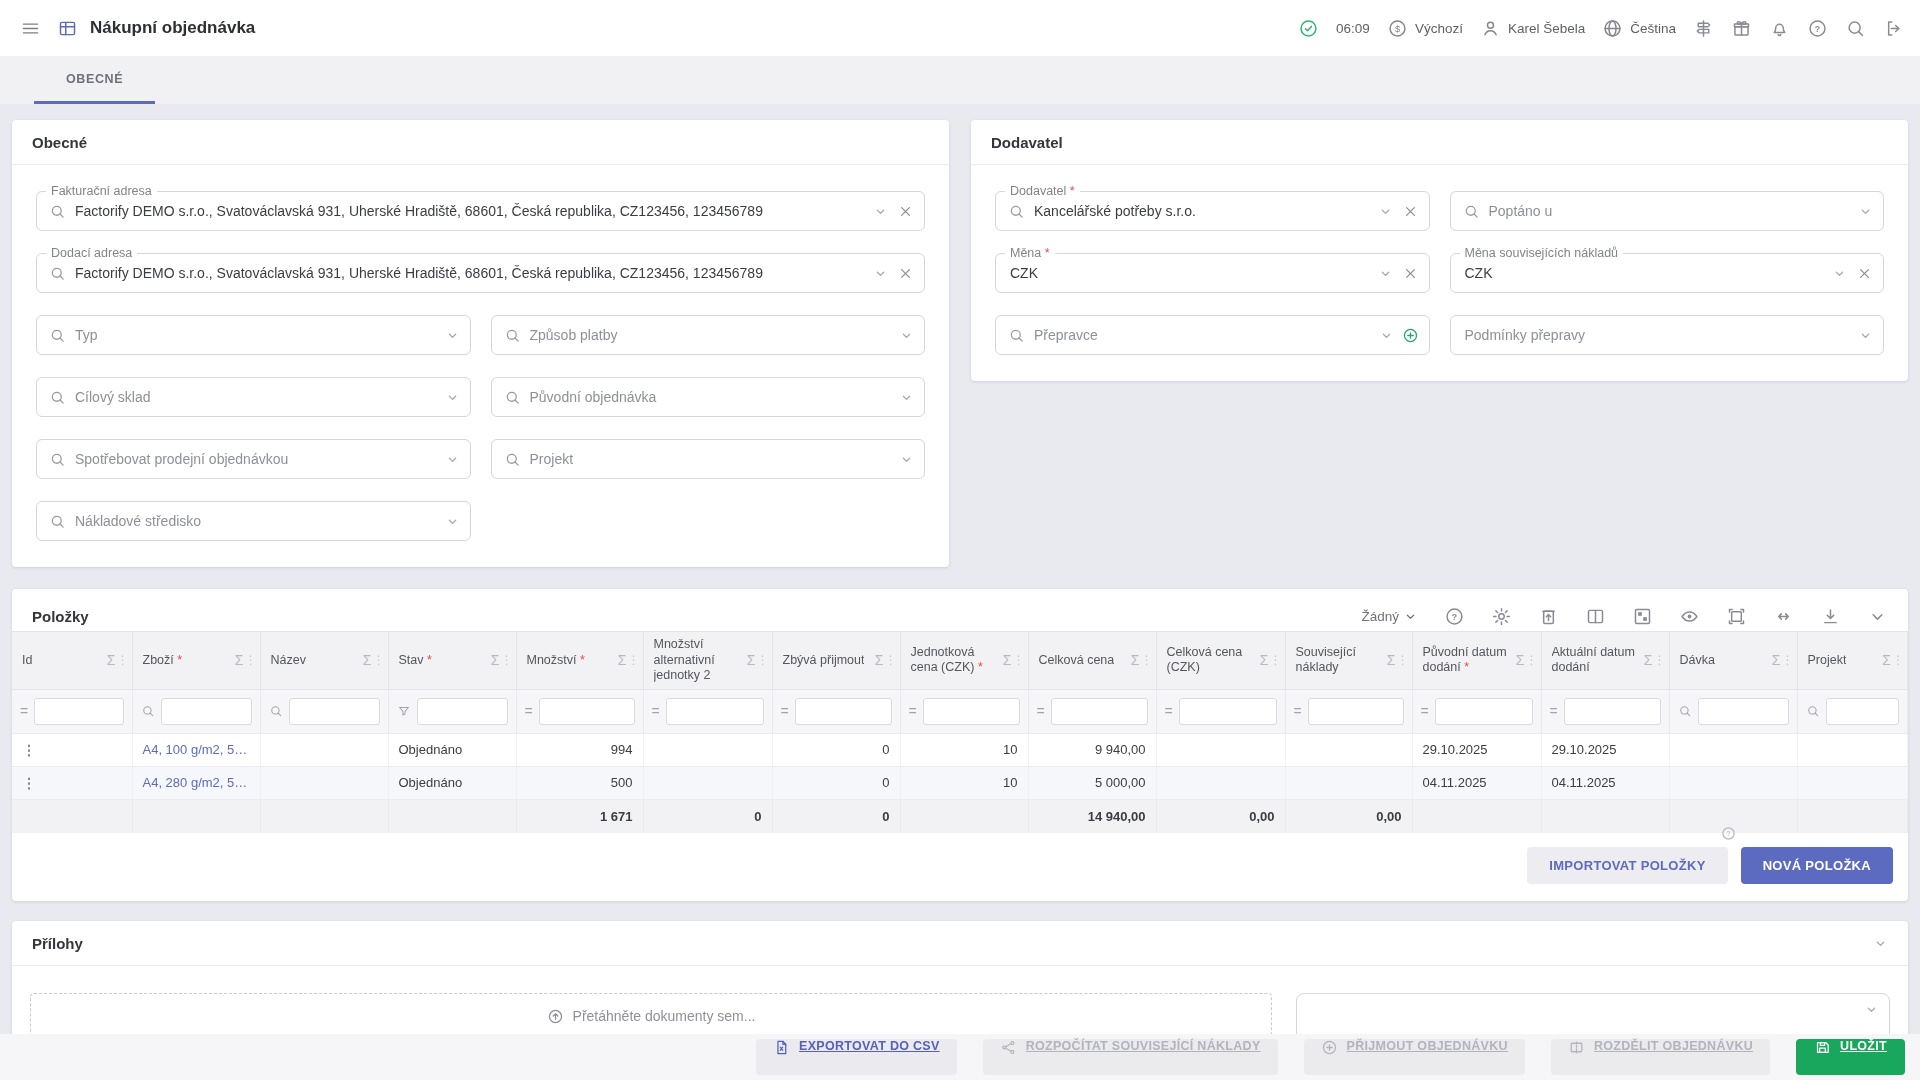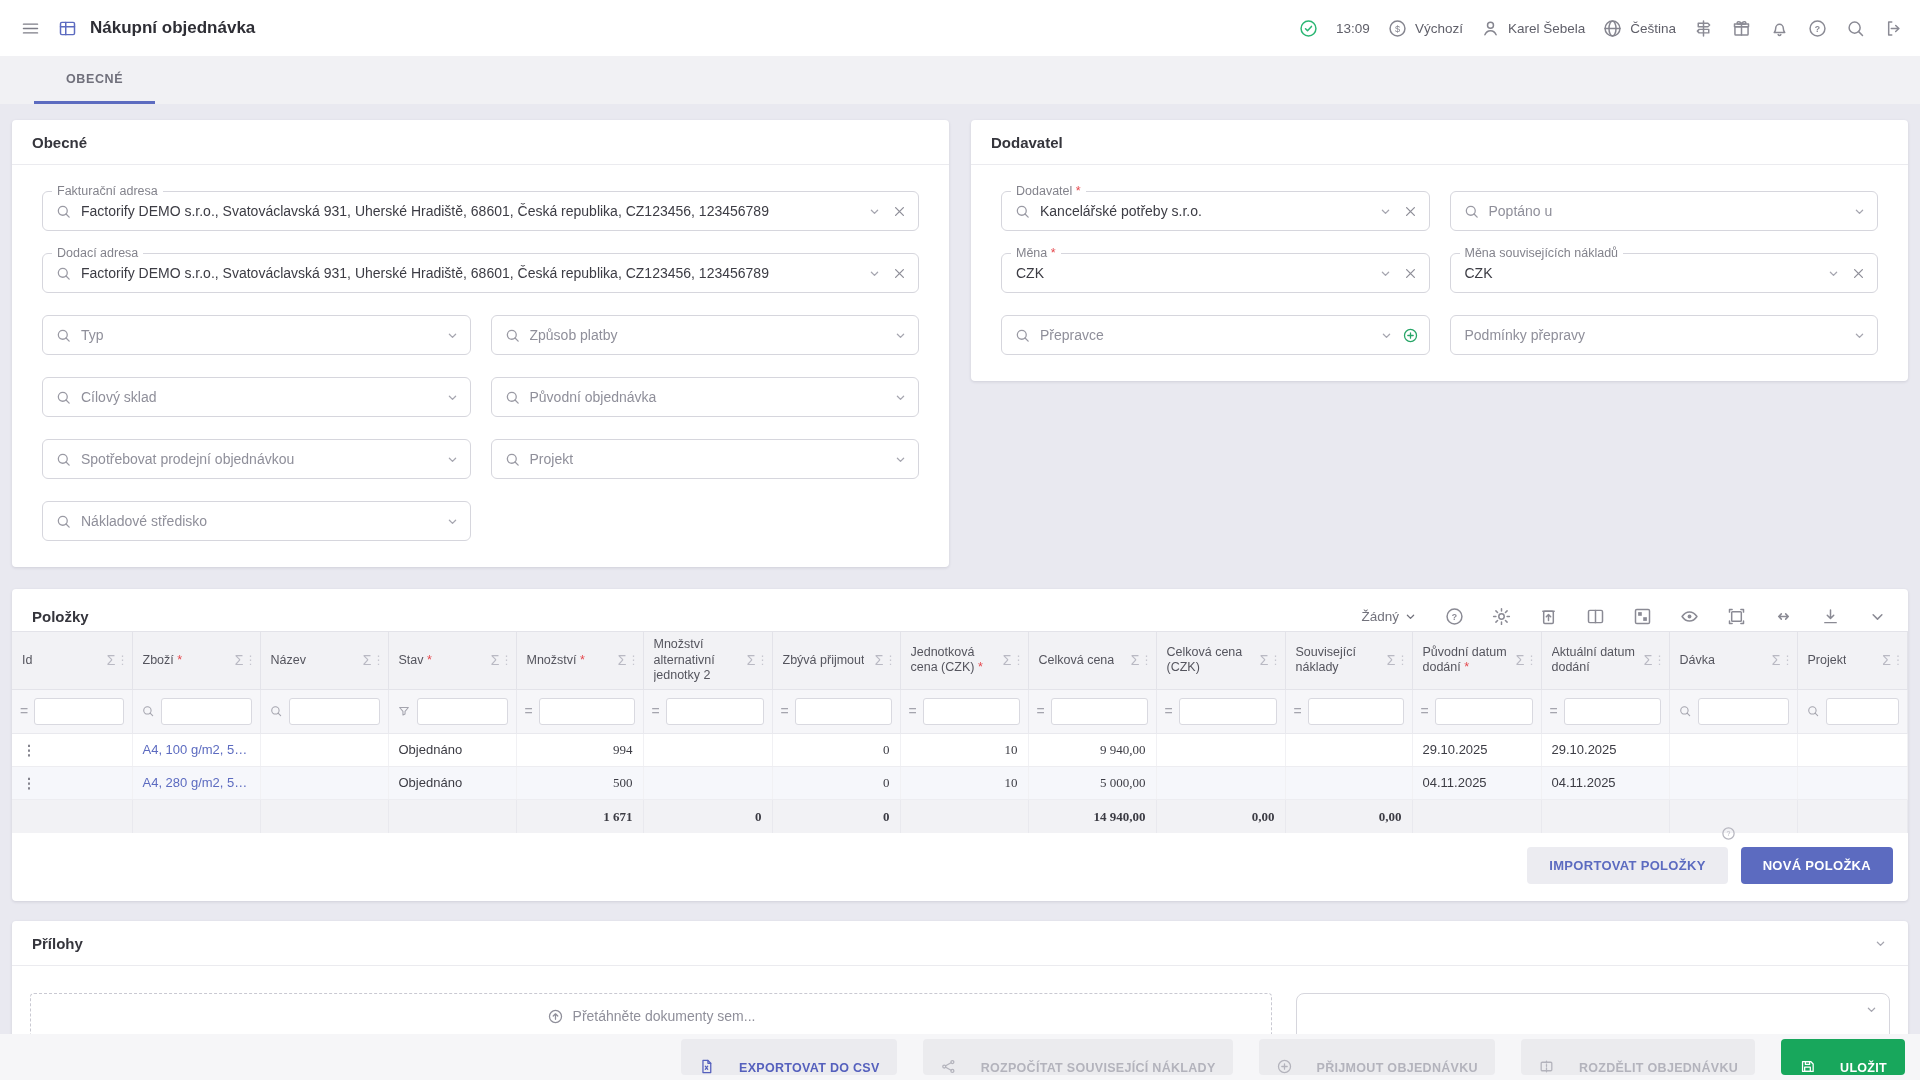--- a/index.html
+++ b/index.html
@@ -24,21 +24,21 @@
   .ok-icon { color:#2bb673; }
 
   
   .tabbar { height:48px; background:#f1f1f4; display:flex; padding-left:34px; }
   .tab { height:100%; display:flex; align-items:center; padding:0 32px; font-size:12.5px; font-weight:700; letter-spacing:.6px; color:#70707b; border-bottom:3px solid #5c6bc0; cursor:pointer; }
 
   
   .content { padding:16px 12px 0; display:flex; gap:22px; align-items:flex-start; }
   .panel { background:#fff; border-radius:4px; box-shadow:0 1px 3px rgba(50,50,80,.14); }
   .panel-h { height:45px; display:flex; align-items:center; padding:0 20px; font-size:15px; font-weight:700; color:#35353c; border-bottom:1px solid #ebebef; }
-  .panel-body { padding:26px 30px 4px; }
+  .panel-body { padding:26px 24px 4px; }
   .p-left { flex:1 1 0; }
   .p-right { flex:1 1 0; }
 
   .frow { display:grid; grid-template-columns:1fr 1fr; column-gap:20px; margin-bottom:22px; }
   .full { grid-column:1/-1; }
   .fld { position:relative; height:40px; border:1px solid #d6d6dd; border-radius:6px; background:#fff; display:flex; align-items:center; padding:0 10px 0 12px; cursor:pointer; }
   .flabel { position:absolute; top:-8px; left:9px; background:#fff; padding:0 5px; font-size:12.5px; color:#83838c; line-height:15px; white-space:nowrap; }
   .req { color:#e5484d; }
   .ficon { color:#9a9aa4; flex:none; }
   .fval { font-size:14px; color:#3c3c44; margin-left:9px; flex:1 1 0; white-space:nowrap; overflow:hidden; }
@@ -63,21 +63,21 @@
   .thl { overflow:hidden; }
   .thi { display:flex; align-items:center; flex:none; gap:1px; }
   .sig { color:#b9b9c3; font-size:14px; font-weight:400; }
   .hdots { color:#c6c6cf; font-size:12px; letter-spacing:-1px; cursor:pointer; }
   table.grid .fltr th { background:#f6f6f9; border:1px solid #e9e9ee; border-left:none; padding:8px 8px; height:44px; }
   .fwrap { display:flex; align-items:center; gap:6px; color:#a4a4ae; }
   .eqi { font-size:14px; color:#a4a4ae; flex:none; width:15px; text-align:center; }
   input.flt { width:100%; min-width:0; height:27px; border:1px solid #d9d9e0; border-radius:3px; background:#fff; outline:none; font-family:inherit; font-size:13px; padding:0 6px; }
   table.grid tbody td { height:33px; padding:0 10px; border-bottom:1px solid #ededf1; border-right:1px solid #f1f1f4; white-space:nowrap; overflow:hidden; text-overflow:ellipsis; background:#fff; }
   table.grid tbody tr.alt td { background:#f6f7fb; }
-  td.r, th.r .thc .thl { text-align:right;font-family:Liberation Serif, serif; }
+  td.r, th.r .thc .thl { text-align:right; }
   table.grid td.r { text-align:right; }
   .lnk { color:#5c6bc0; cursor:pointer; }
   .kebab { color:#84848e; font-size:14px; font-weight:700; cursor:pointer; }
   table.grid tfoot td { background:#f2f2f5; border-top:1px solid #d6d6dc; border-right:1px solid #e9e9ee; font-weight:700; height:34px; padding:0 10px; white-space:nowrap; }
 
   .items-actions { display:flex; justify-content:flex-end; gap:13px; padding:14px 15px 17px; position:relative; }
   .btn { height:37px; border-radius:4px; font-weight:700; font-size:13px; letter-spacing:.3px; display:inline-flex; align-items:center; justify-content:center; padding:0 22px; border:none; cursor:pointer; font-family:inherit; }
   .btn-light { background:#ececf1; color:#5c6bc0; }
   .btn-primary { background:#5c6bc0; color:#fff; }
   .help-float { position:absolute; top:-7px; right:172px; color:#b6b6bf; }
@@ -87,21 +87,21 @@
   .attach-h { height:45px; display:flex; align-items:center; padding:0 20px; font-size:15px; font-weight:700; color:#35353c; border-bottom:1px solid #ebebef; }
   .attach-h .chev { margin-left:auto; cursor:pointer; }
   .attach-b { display:flex; gap:24px; padding:27px 18px 0 18px; }
   .dropzone { flex:1 1 0; height:120px; border:1.5px dashed #c9c9d2; border-radius:4px; display:flex; justify-content:center; padding-top:10px; }
   .dz-inner { display:flex; align-items:center; gap:9px; color:#8f8f9a; font-size:14px; height:24px; }
   .sidebox { width:594px; height:120px; border:1px solid #d6d6dd; border-radius:8px; position:relative; }
   .sidebox .chev { position:absolute; right:10px; top:8px; }
 
   
   .footbar { position:fixed; left:0; right:0; bottom:0; height:46px; background:#f6f6f8; display:flex; align-items:center; justify-content:flex-end; gap:26px; padding:0 15px; z-index:20; }
-  .fbtn { height:36px; border-radius:4px; border:none; font-family:inherit; font-weight:700; font-size:12.5px; letter-spacing:.3px; display:inline-flex; gap:24px; align-items:flex-end; justify-content:center; padding:0 17px; cursor:pointer; }
+  .fbtn { height:36px; border-radius:4px; border:none; font-family:inherit; font-weight:700; font-size:12.5px; letter-spacing:.3px; display:inline-flex; gap:9px; align-items:flex-start; justify-content:center; padding:0 17px; cursor:pointer;text-decoration:underline; }
   .fbtn-export { background:#ebebef; color:#5560bd; }
   .fbtn-dis { background:#ebebee; color:#b3b3bc; cursor:default; }
   .fbtn-save { background:#18a75c; color:#fff; padding:0 18px; }
 </style>
 </head>
 <body>
 
 <div class="appbar">
   <span class="menu-btn">
     <svg class="i" viewBox="0 0 24 24">
@@ -116,21 +116,21 @@
   </span>
   <span class="title">Nákupní objednávka</span>
 
   <div class="appbar-right">
     <span class="ok-icon">
       <svg class="i" viewBox="0 0 24 24">
           <circle cx="12" cy="12" r="8.5"></circle>
           <path d="M8.6 12.3l2.3 2.3 4.5-5"></path>
         </svg>
     </span>
-    <span class="txt">13:09</span>
+    <span class="txt">06:09</span>
     <div class="grp">
       <span>
         <svg class="i" viewBox="0 0 24 24">
             <circle cx="12" cy="12" r="8.5"></circle>
             <text x="12" y="16" font-size="10.5" text-anchor="middle" fill="currentColor" stroke="none" font-family="inherit">$</text>
           </svg>
       </span>
       <span class="txt">Výchozí</span>
     </div>
     <div class="grp">

